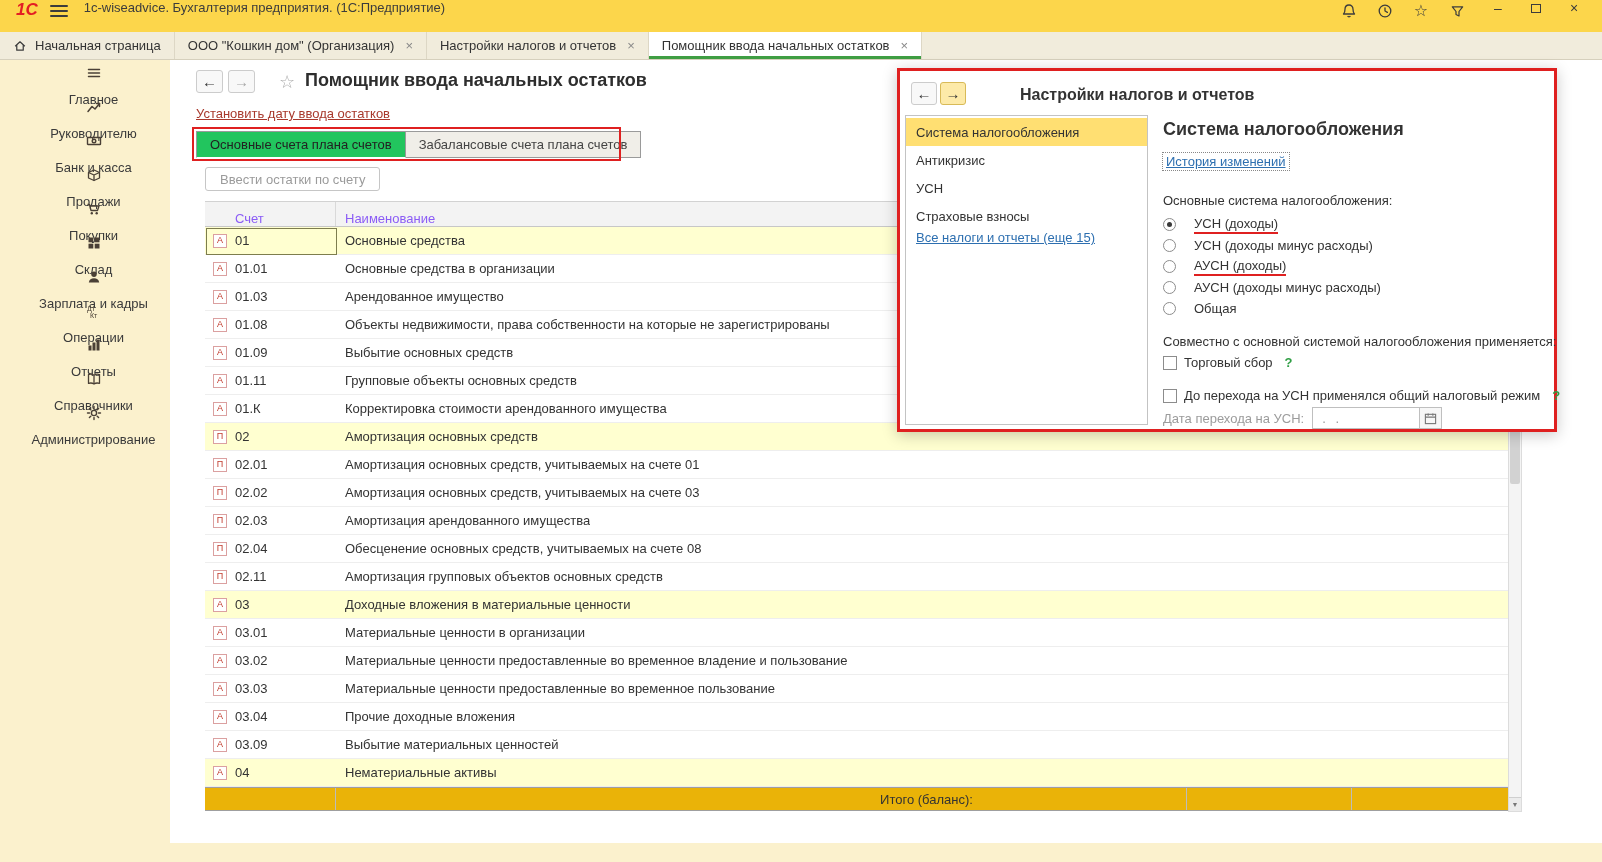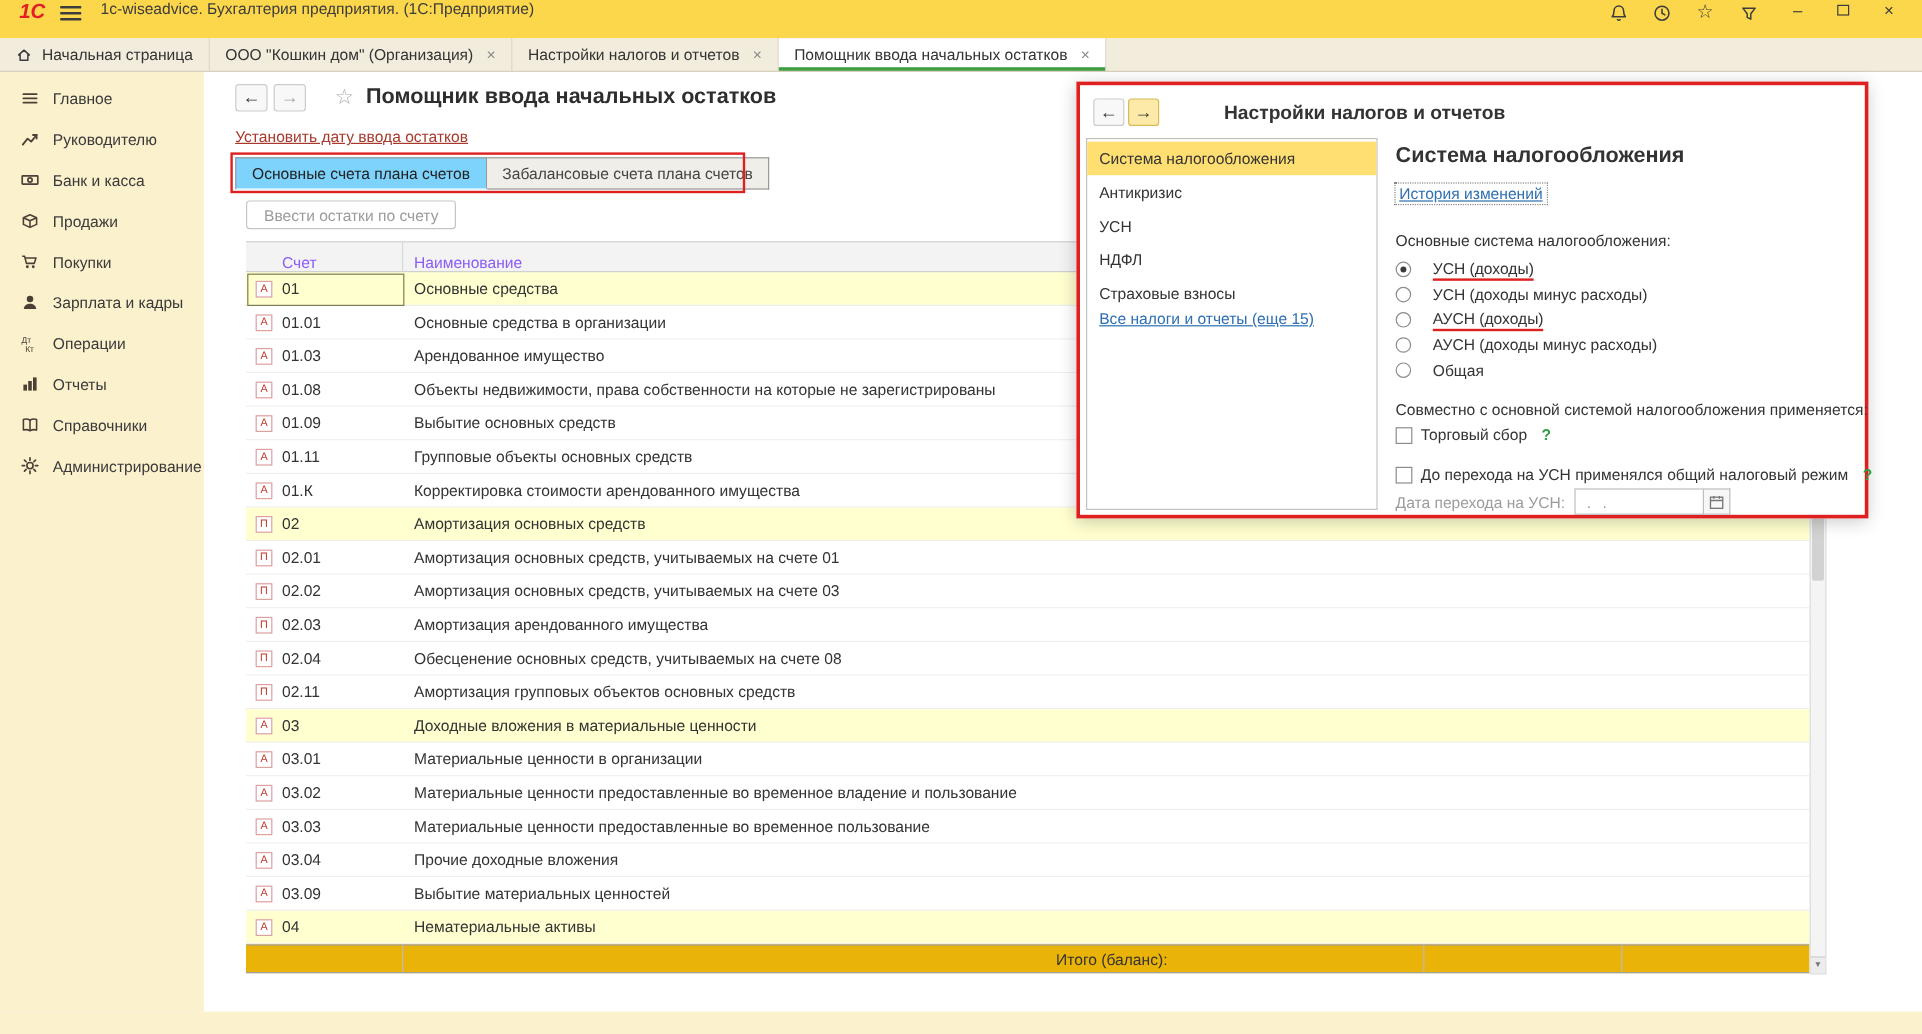--- a/index.html
+++ b/index.html
@@ -26,36 +26,36 @@
   
   .tabbar { position:absolute; left:0; top:32px; width:1602px; height:28px; background:#f1ecdc;
             border-bottom:1px solid #d6d0bd; display:flex; align-items:stretch; }
   .tab { display:flex; align-items:center; gap:8px; padding:0 13px; border-right:1px solid #ddd7c5; position:relative; }
   .tab.active { background:#fff; }
   .tab.active::after { content:""; position:absolute; left:0; right:0; bottom:0; height:3px; background:#3f9e43; }
   .tab .close { color:#888; font-size:13px; margin-left:3px; }
 
   
   .sidebar { position:absolute; left:0; top:60px; width:170px; height:783px; background:#fbf1cd; padding-top:5px; }
-  .side-item { height:34px; display:flex; align-items:center; gap:11px; padding-left:17px; color:#3a3a3a; }
+  .side-item { height:34px; display:flex; align-items:center; gap:11px; padding-left:17px; color:#3a3a3a;flex-direction:column; }
   .side-item svg { flex:0 0 16px; }
   .bottom-strip { position:absolute; left:0; top:843px; width:1602px; height:19px; background:#fbf1cd; }
 
   
   .nav-btn { position:absolute; width:27px; height:23px; border:1px solid #cccccc; border-radius:3px;
              background:#f8f8f8; display:flex; align-items:center; justify-content:center; font-size:15px; color:#333; }
   .nav-btn.dim { color:#a8a8a8; }
   .fav-star { position:absolute; left:279px; top:71px; font-size:18px; color:#ababab; }
   .page-title { position:absolute; left:305px; top:70px; font-size:18px; font-weight:700; color:#2e2e2e; }
   .set-date { position:absolute; left:196px; top:106px; color:#a8392c; text-decoration:underline; }
 
   .page-tabs { position:absolute; left:196px; top:131px; display:flex; align-items:stretch; height:27px; }
   .ptab { display:flex; align-items:center; padding:0 13px; border:1px solid #9a9a9a; background:#f0eee8; color:#444; }
   .ptab + .ptab { border-left:none; }
-  .ptab.active { background:#7dd3fc; border-bottom-color:#fff; color:#222; }
+  .ptab.active { background:#22c55e; border-bottom-color:#fff; color:#222; }
   .anno { position:absolute; border:2px solid #df2020; pointer-events:none; z-index:40; }
   .anno-tabs { left:192px; top:127px; width:429px; height:34px; }
 
   .enter-btn { position:absolute; left:205px; top:167px; height:24px; padding:0 14px; border:1px solid #c6c6c6;
                border-radius:3px; background:#fff; color:#9b9b9b; display:flex; align-items:center; }
 
   
   .table { position:absolute; left:205px; top:201px; width:1303px; }
   .t-header { height:26px; background:#f3f3f3; border-top:1px solid #d2d2d2; border-bottom:1px solid #c7c7c7;
               display:flex; align-items:flex-end; color:#8b5cf6; position:relative; }
@@ -209,20 +209,29 @@
     <div class="side-item">
       <svg width="16" height="16" viewBox="0 0 16 16" fill="none" stroke="#4a4036" stroke-width="1.3" stroke-linejoin="round">
           <path d="M1.5 3.5h2L5 9.5h6.5L13 5H4"></path>
           <circle cx="5.8" cy="12.3" r="1.2" fill="#4a4036" stroke="none"></circle>
           <circle cx="10.7" cy="12.3" r="1.2" fill="#4a4036" stroke="none"></circle>
         </svg>
       <span>Покупки</span>
     </div>
     <div class="side-item">
       <svg width="16" height="16" viewBox="0 0 16 16" fill="#4a4036">
+          <rect x="2.5" y="2.5" width="4.8" height="4.8"></rect>
+          <rect x="8.7" y="2.5" width="4.8" height="4.8"></rect>
+          <rect x="2.5" y="8.7" width="4.8" height="4.8"></rect>
+          <rect x="8.7" y="8.7" width="4.8" height="4.8"></rect>
+        </svg>
+      <span>Склад</span>
+    </div>
+    <div class="side-item">
+      <svg width="16" height="16" viewBox="0 0 16 16" fill="#4a4036">
           <circle cx="8" cy="5.2" r="2.7"></circle>
           <path d="M2.8 13.5C3.2 10.5 5.3 9.2 8 9.2s4.8 1.3 5.2 4.3Z"></path>
         </svg>
       <span>Зарплата и кадры</span>
     </div>
     <div class="side-item">
       <svg width="16" height="16" viewBox="0 0 16 16">
           <text x="1" y="7.5" font-size="7" fill="#4a4036">Дт</text>
           <text x="4" y="15" font-size="7" fill="#4a4036">Кт</text>
         </svg>
@@ -431,21 +440,20 @@
 
   <section class="overlay">
     <div class="ov-btn ov-back">←</div>
     <div class="ov-btn ov-fwd">→</div>
     <h2 class="ov-title">Настройки налогов и отчетов</h2>
 
     <div class="ov-nav">
       <div class="ov-nav-item selected">Система налогообложения</div>
       <div class="ov-nav-item">Антикризис</div>
       <div class="ov-nav-item">УСН</div>
-      <div class="ov-nav-item">НДФЛ</div>
       <div class="ov-nav-item">Страховые взносы</div>
       <a class="ov-nav-link">Все налоги и отчеты (еще 15)</a>
     </div>
 
     <div class="ov-content">
       <h3 class="ov-heading">Система налогообложения</h3>
       <a class="ov-history">История изменений</a>
       <div class="ov-label-main">Основные система налогообложения:</div>
 
       <div class="ov-radios">

